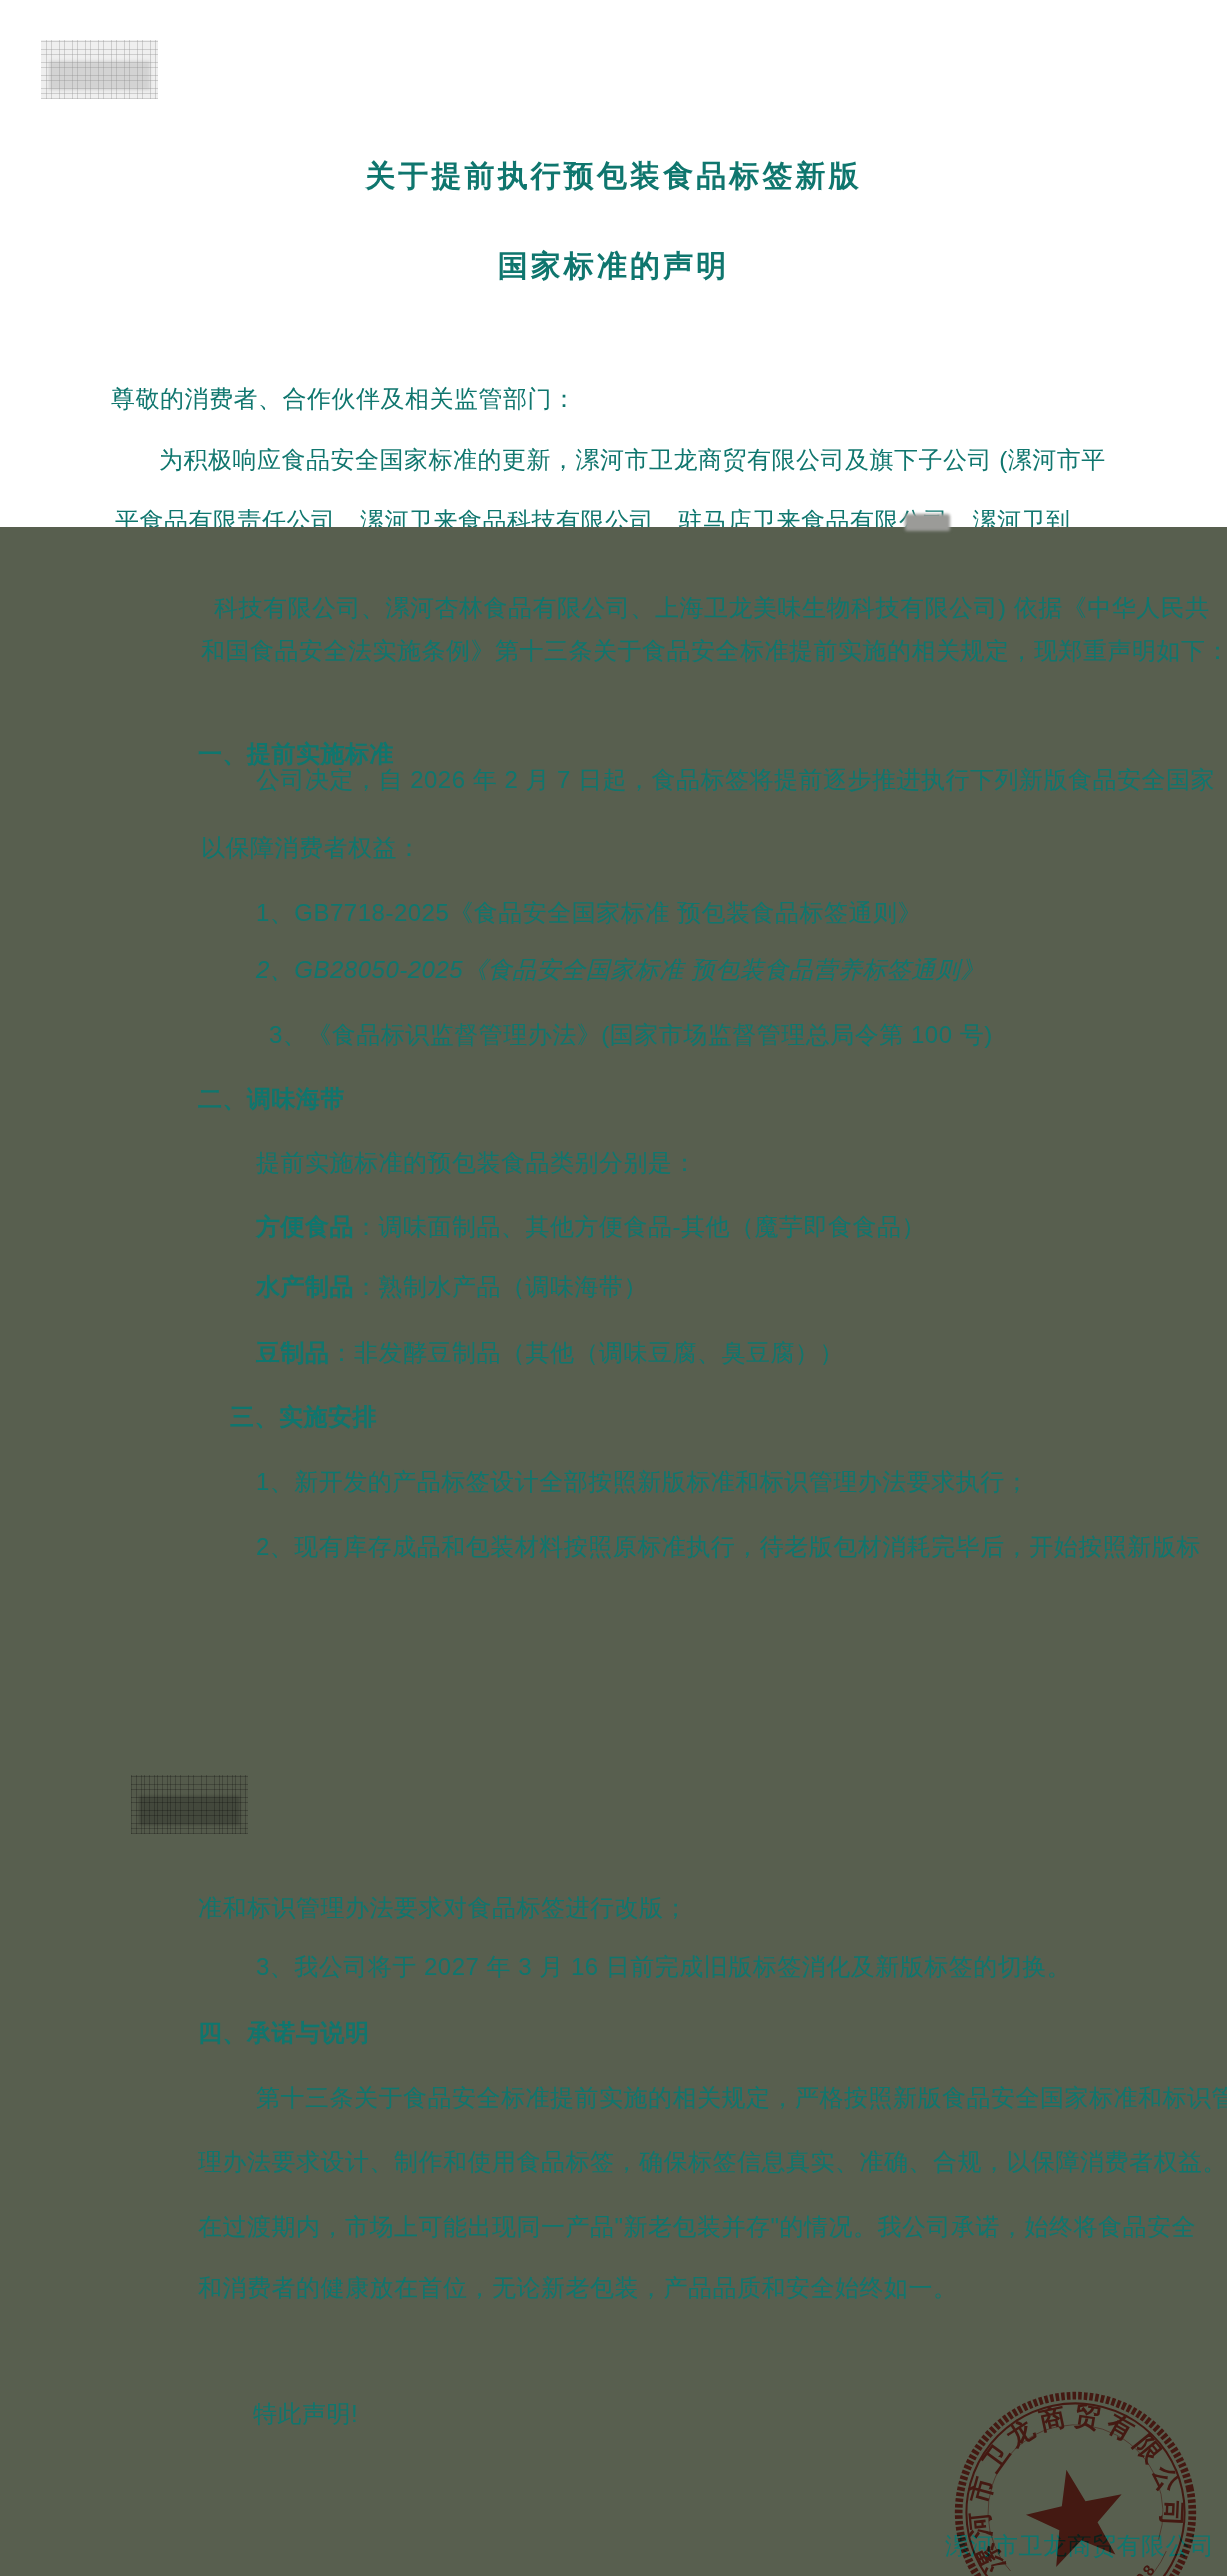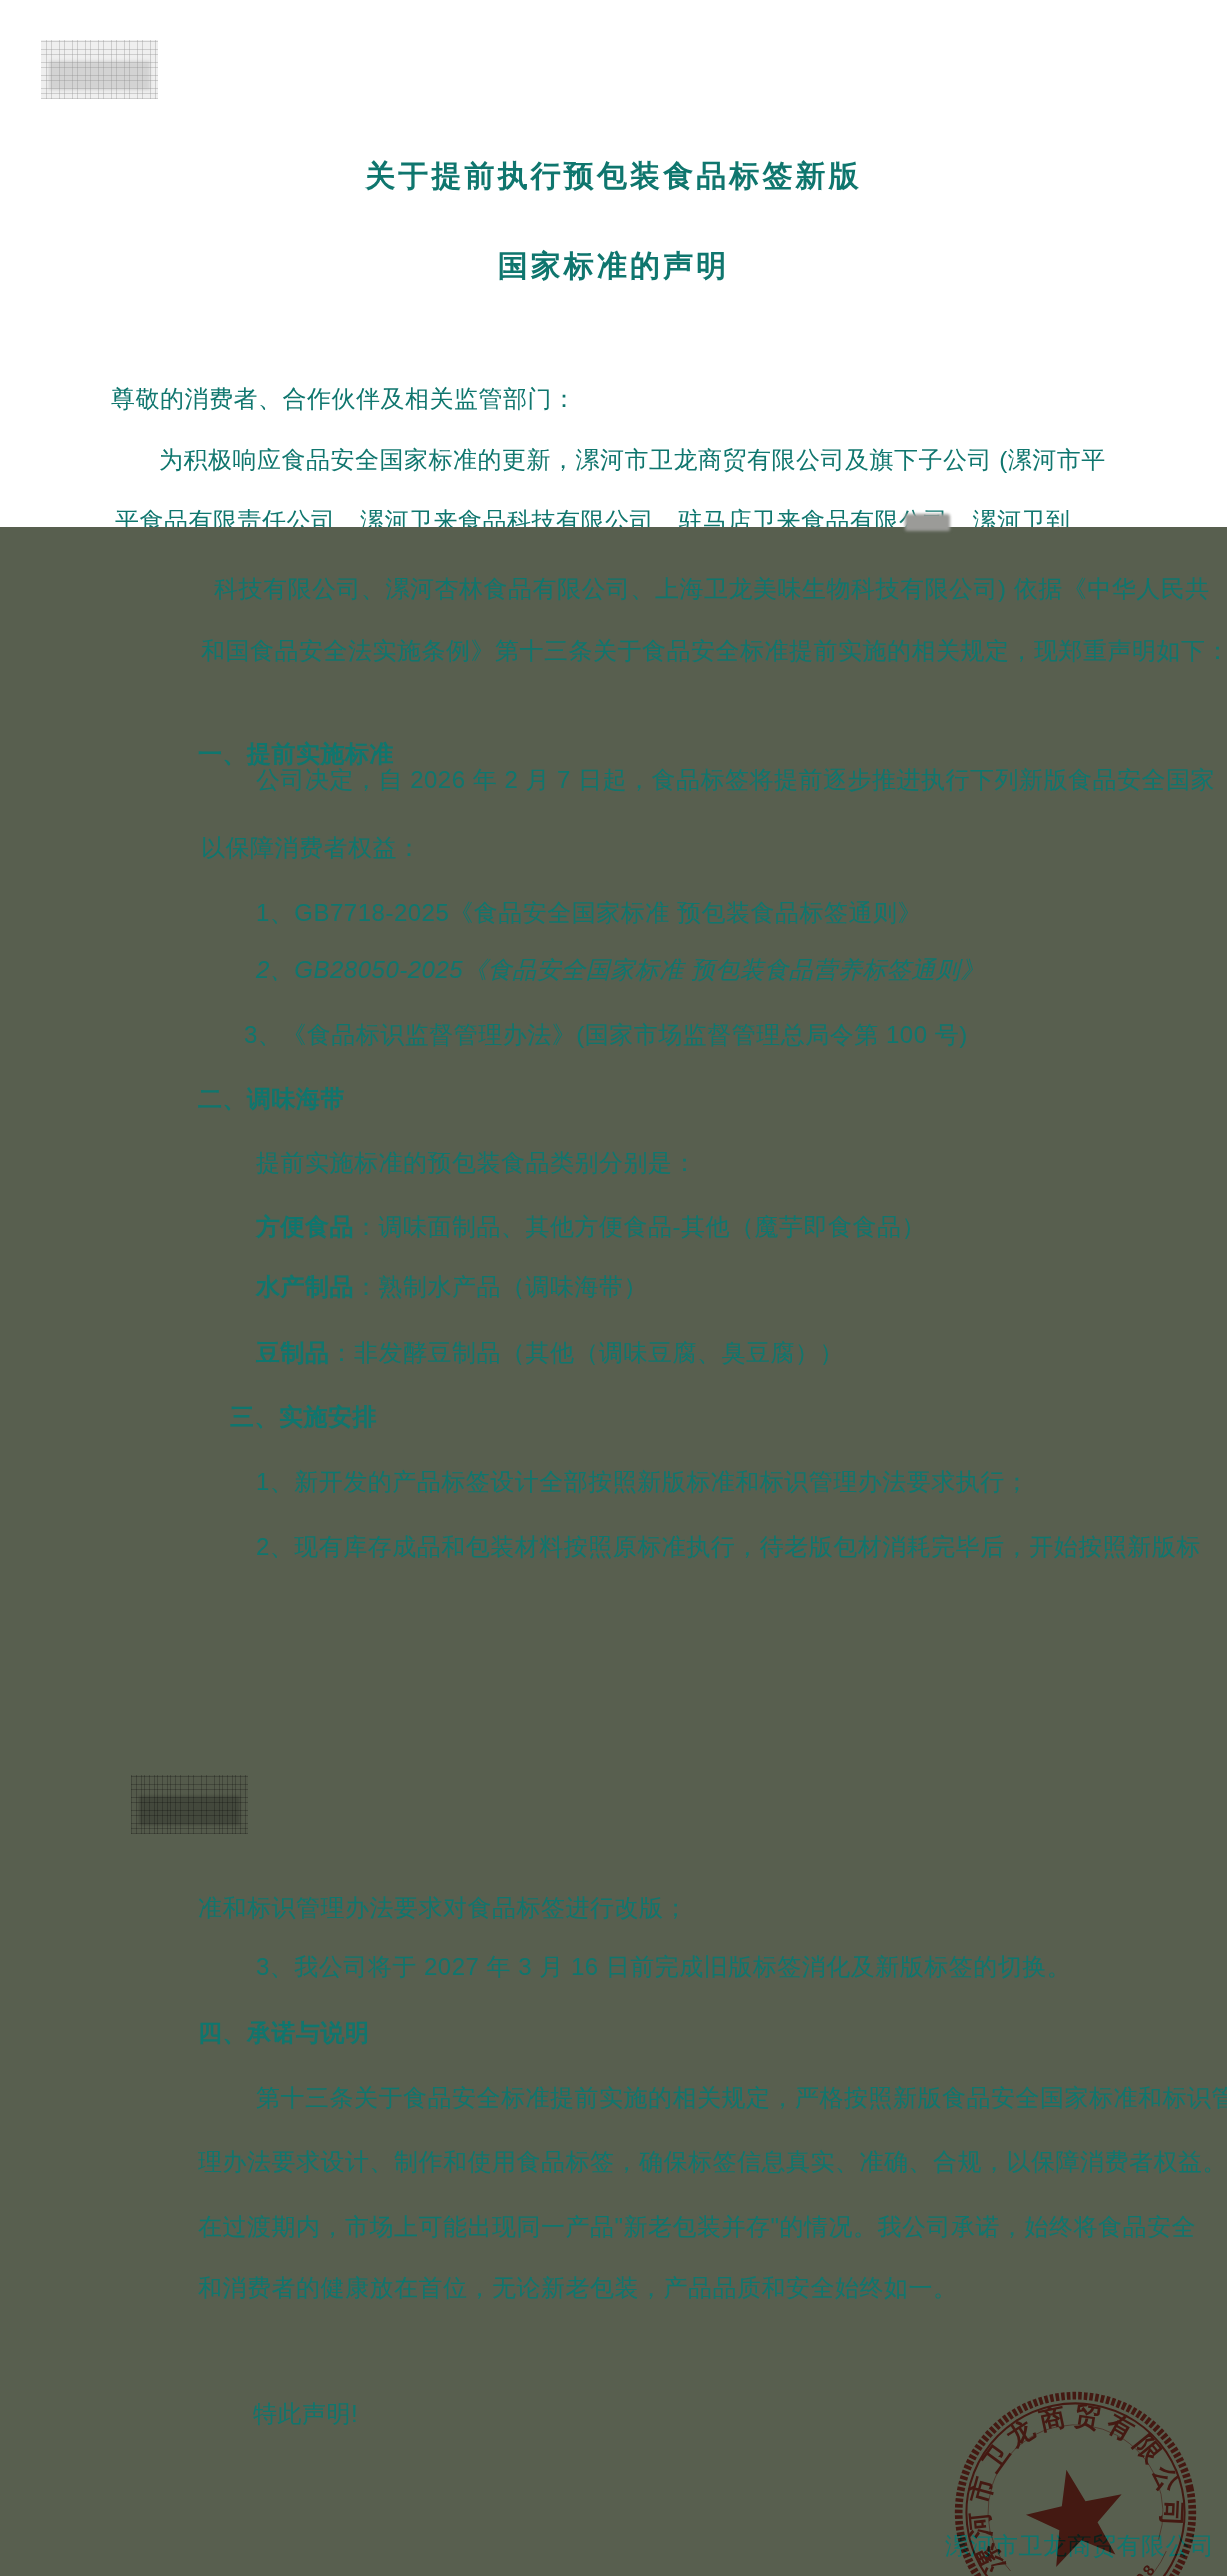--- a/index.html
+++ b/index.html
@@ -90,29 +90,29 @@
   <div class="t" style="left:111px;top:385px;">尊敬的消费者、合作伙伴及相关监管部门：</div>
   <div class="t" style="left:159px;top:446px;">为积极响应食品安全国家标准的更新，漯河市卫龙商贸有限公司及旗下子公司 (漯河市平</div>
 
   <div class="t under" style="left:115px;top:507px;">平食品有限责任公司、漯河卫来食品科技有限公司、驻马店卫来食品有限公司、漯河卫到</div>
 
   <div class="viewer-bg"></div>
 
   <div class="smudge"></div>
 
 
-  <div class="t" style="left:214px;top:575px;text-align:center;">科技有限公司、漯河杏林食品有限公司、上海卫龙美味生物科技有限公司) 依据《中华人民共</div>
+  <div class="t" style="left:214px;top:594px;text-align:center;">科技有限公司、漯河杏林食品有限公司、上海卫龙美味生物科技有限公司) 依据《中华人民共</div>
   <div class="t" style="left:201px;top:637px;">和国食品安全法实施条例》第十三条关于食品安全标准提前实施的相关规定，现郑重声明如下：</div>
 
   <div class="t b" style="left:198px;top:740px;">一、提前实施标准</div>
   <div class="t" style="left:256px;top:766px;">公司决定，自 2026 年 2 月 7 日起，食品标签将提前逐步推进执行下列新版食品安全国家</div>
   <div class="t" style="left:201px;top:834px;">以保障消费者权益：</div>
   <div class="t" style="left:256px;top:899px;">1、GB7718-2025《食品安全国家标准  预包装食品标签通则》</div>
   <div class="t" style="left:256px;top:956px;font-style:italic;">2、GB28050-2025《食品安全国家标准  预包装食品营养标签通则》</div>
-  <div class="t" style="left:244px;top:1021px;">3、《食品标识监督管理办法》(国家市场监督管理总局令第 100 号)</div>
+  <div class="t" style="left:269px;top:1021px;">3、《食品标识监督管理办法》(国家市场监督管理总局令第 100 号)</div>
 
   <div class="t b" style="left:198px;top:1085px;">二、调味海带</div>
   <div class="t" style="left:256px;top:1149px;">提前实施标准的预包装食品类别分别是：</div>
   <div class="t" style="left:256px;top:1213px;">
     <span class="b">方便食品</span><span>：调味面制品、其他方便食品-其他（魔芋即食食品）</span>
   </div>
   <div class="t" style="left:256px;top:1273px;">
     <span class="b">水产制品</span><span>：熟制水产品（调味海带）</span>
   </div>
   <div class="t" style="left:256px;top:1339px;">

